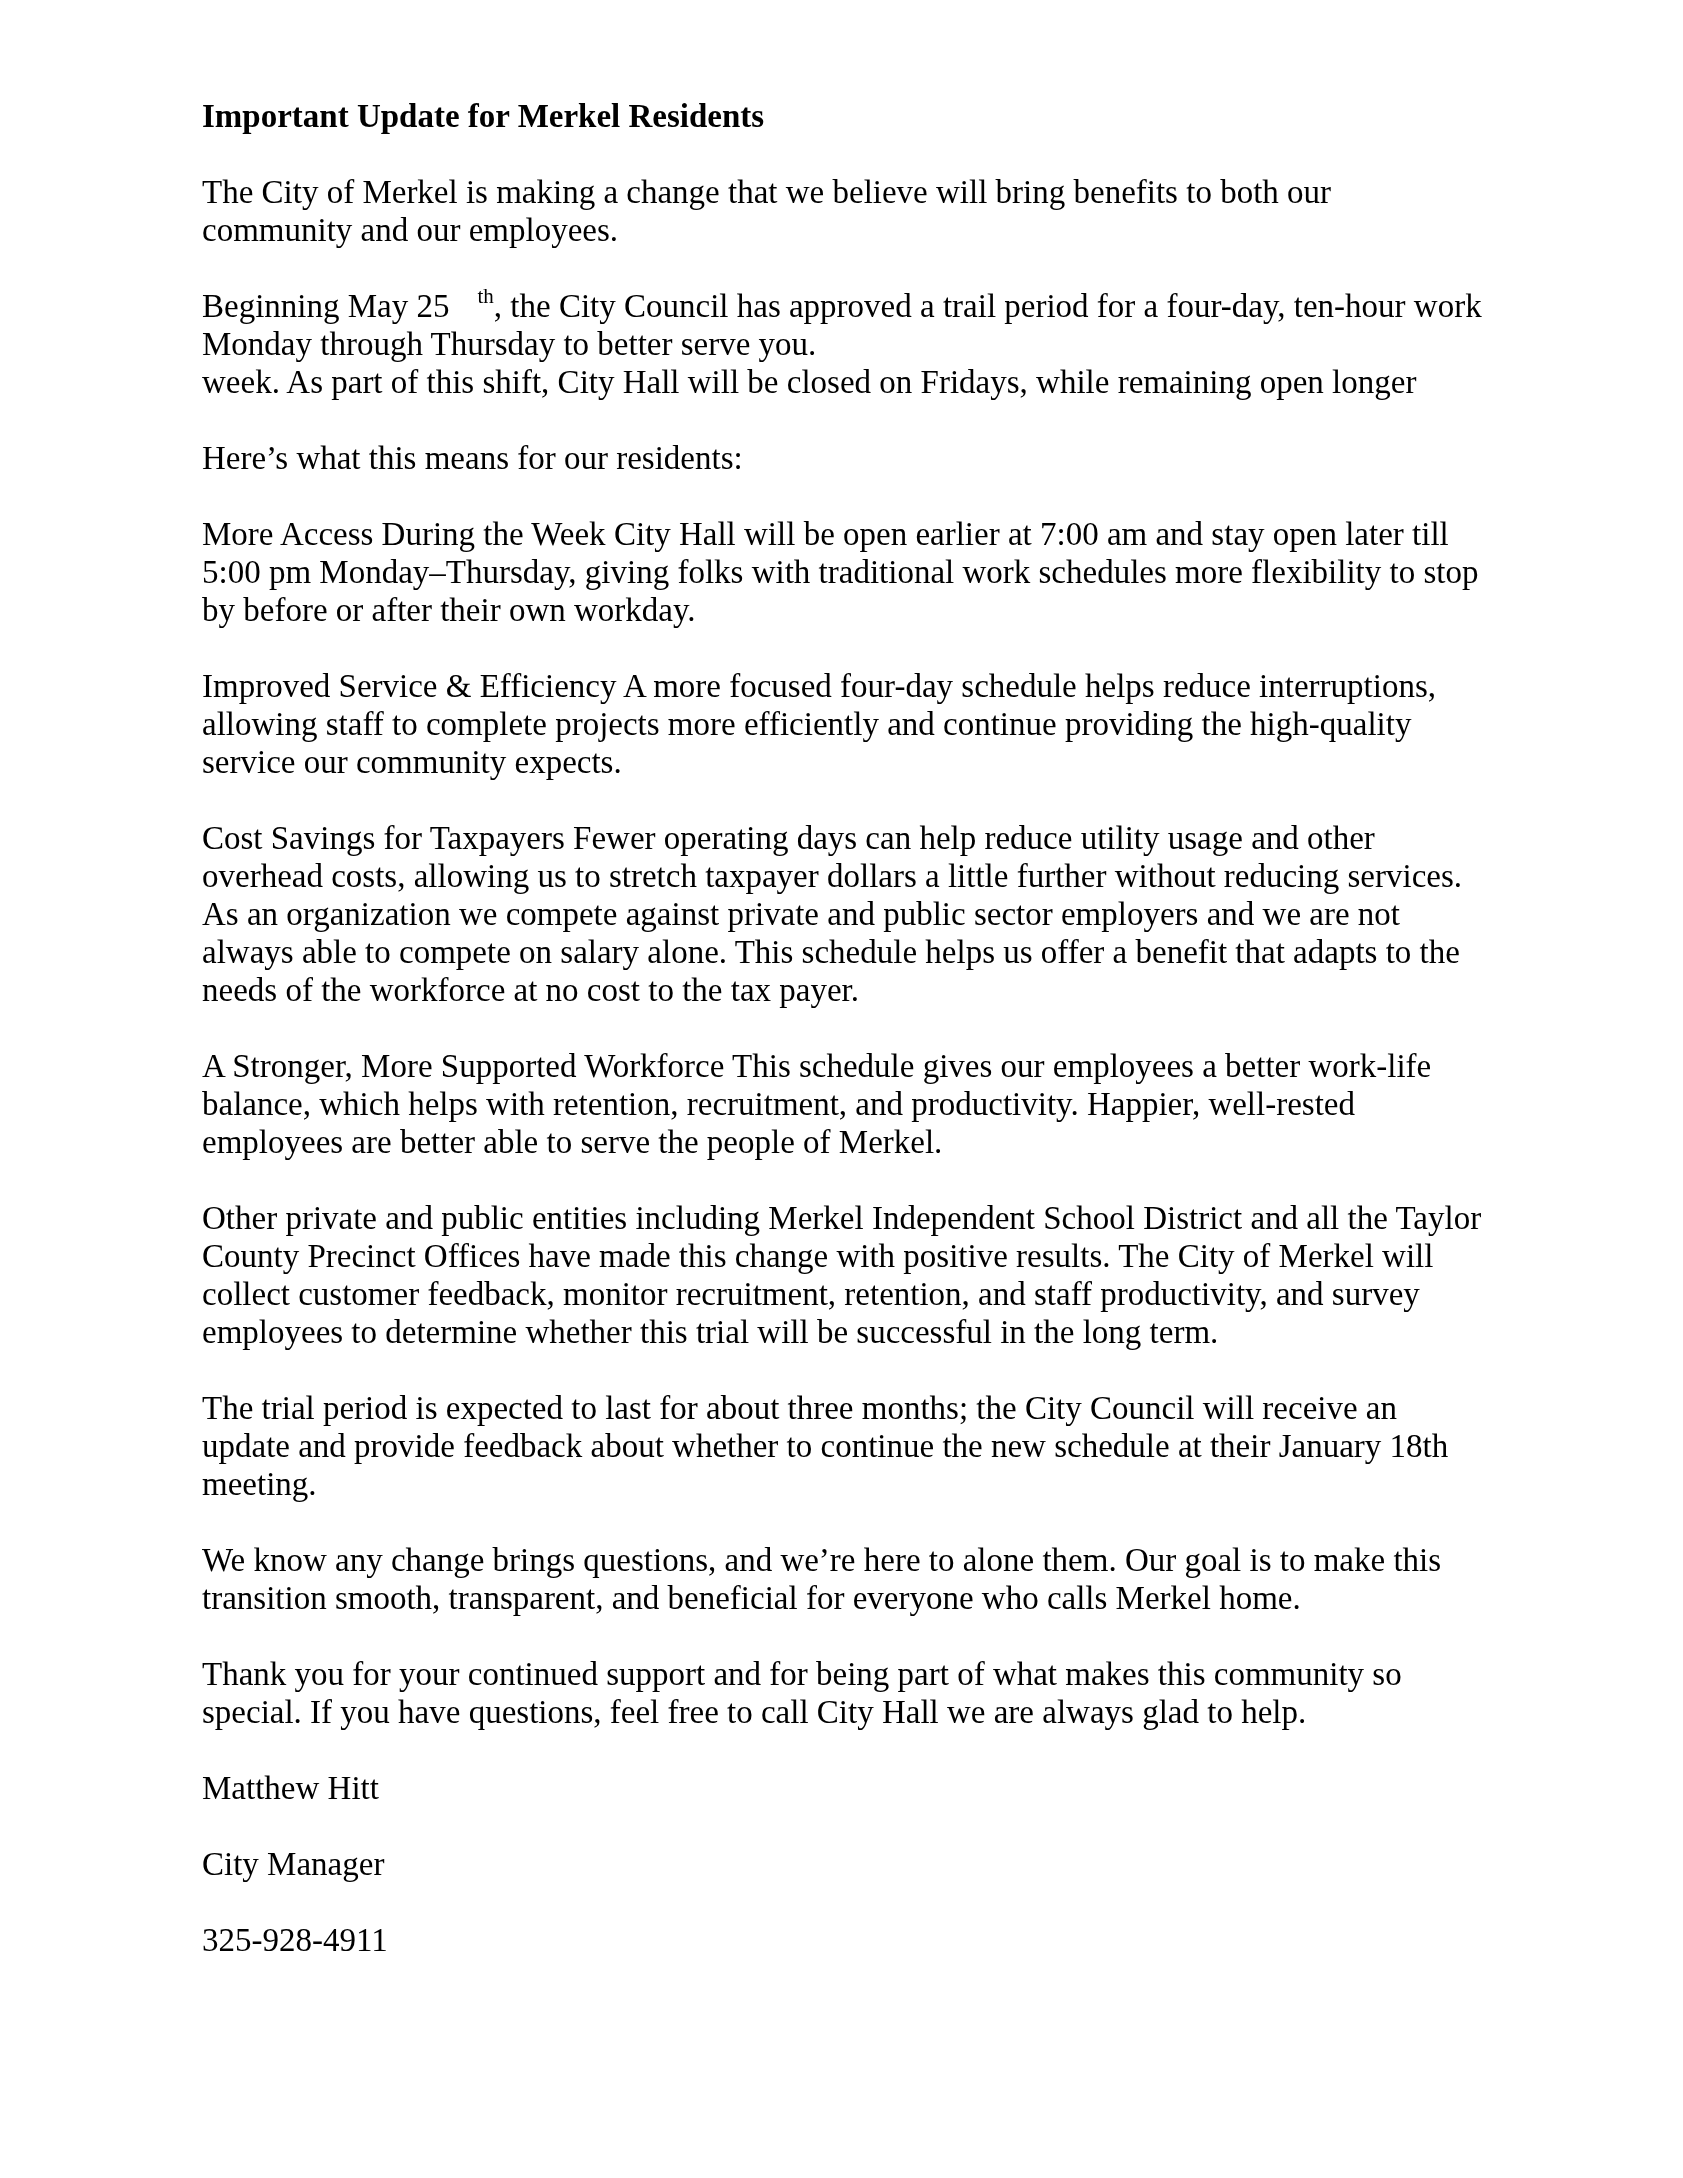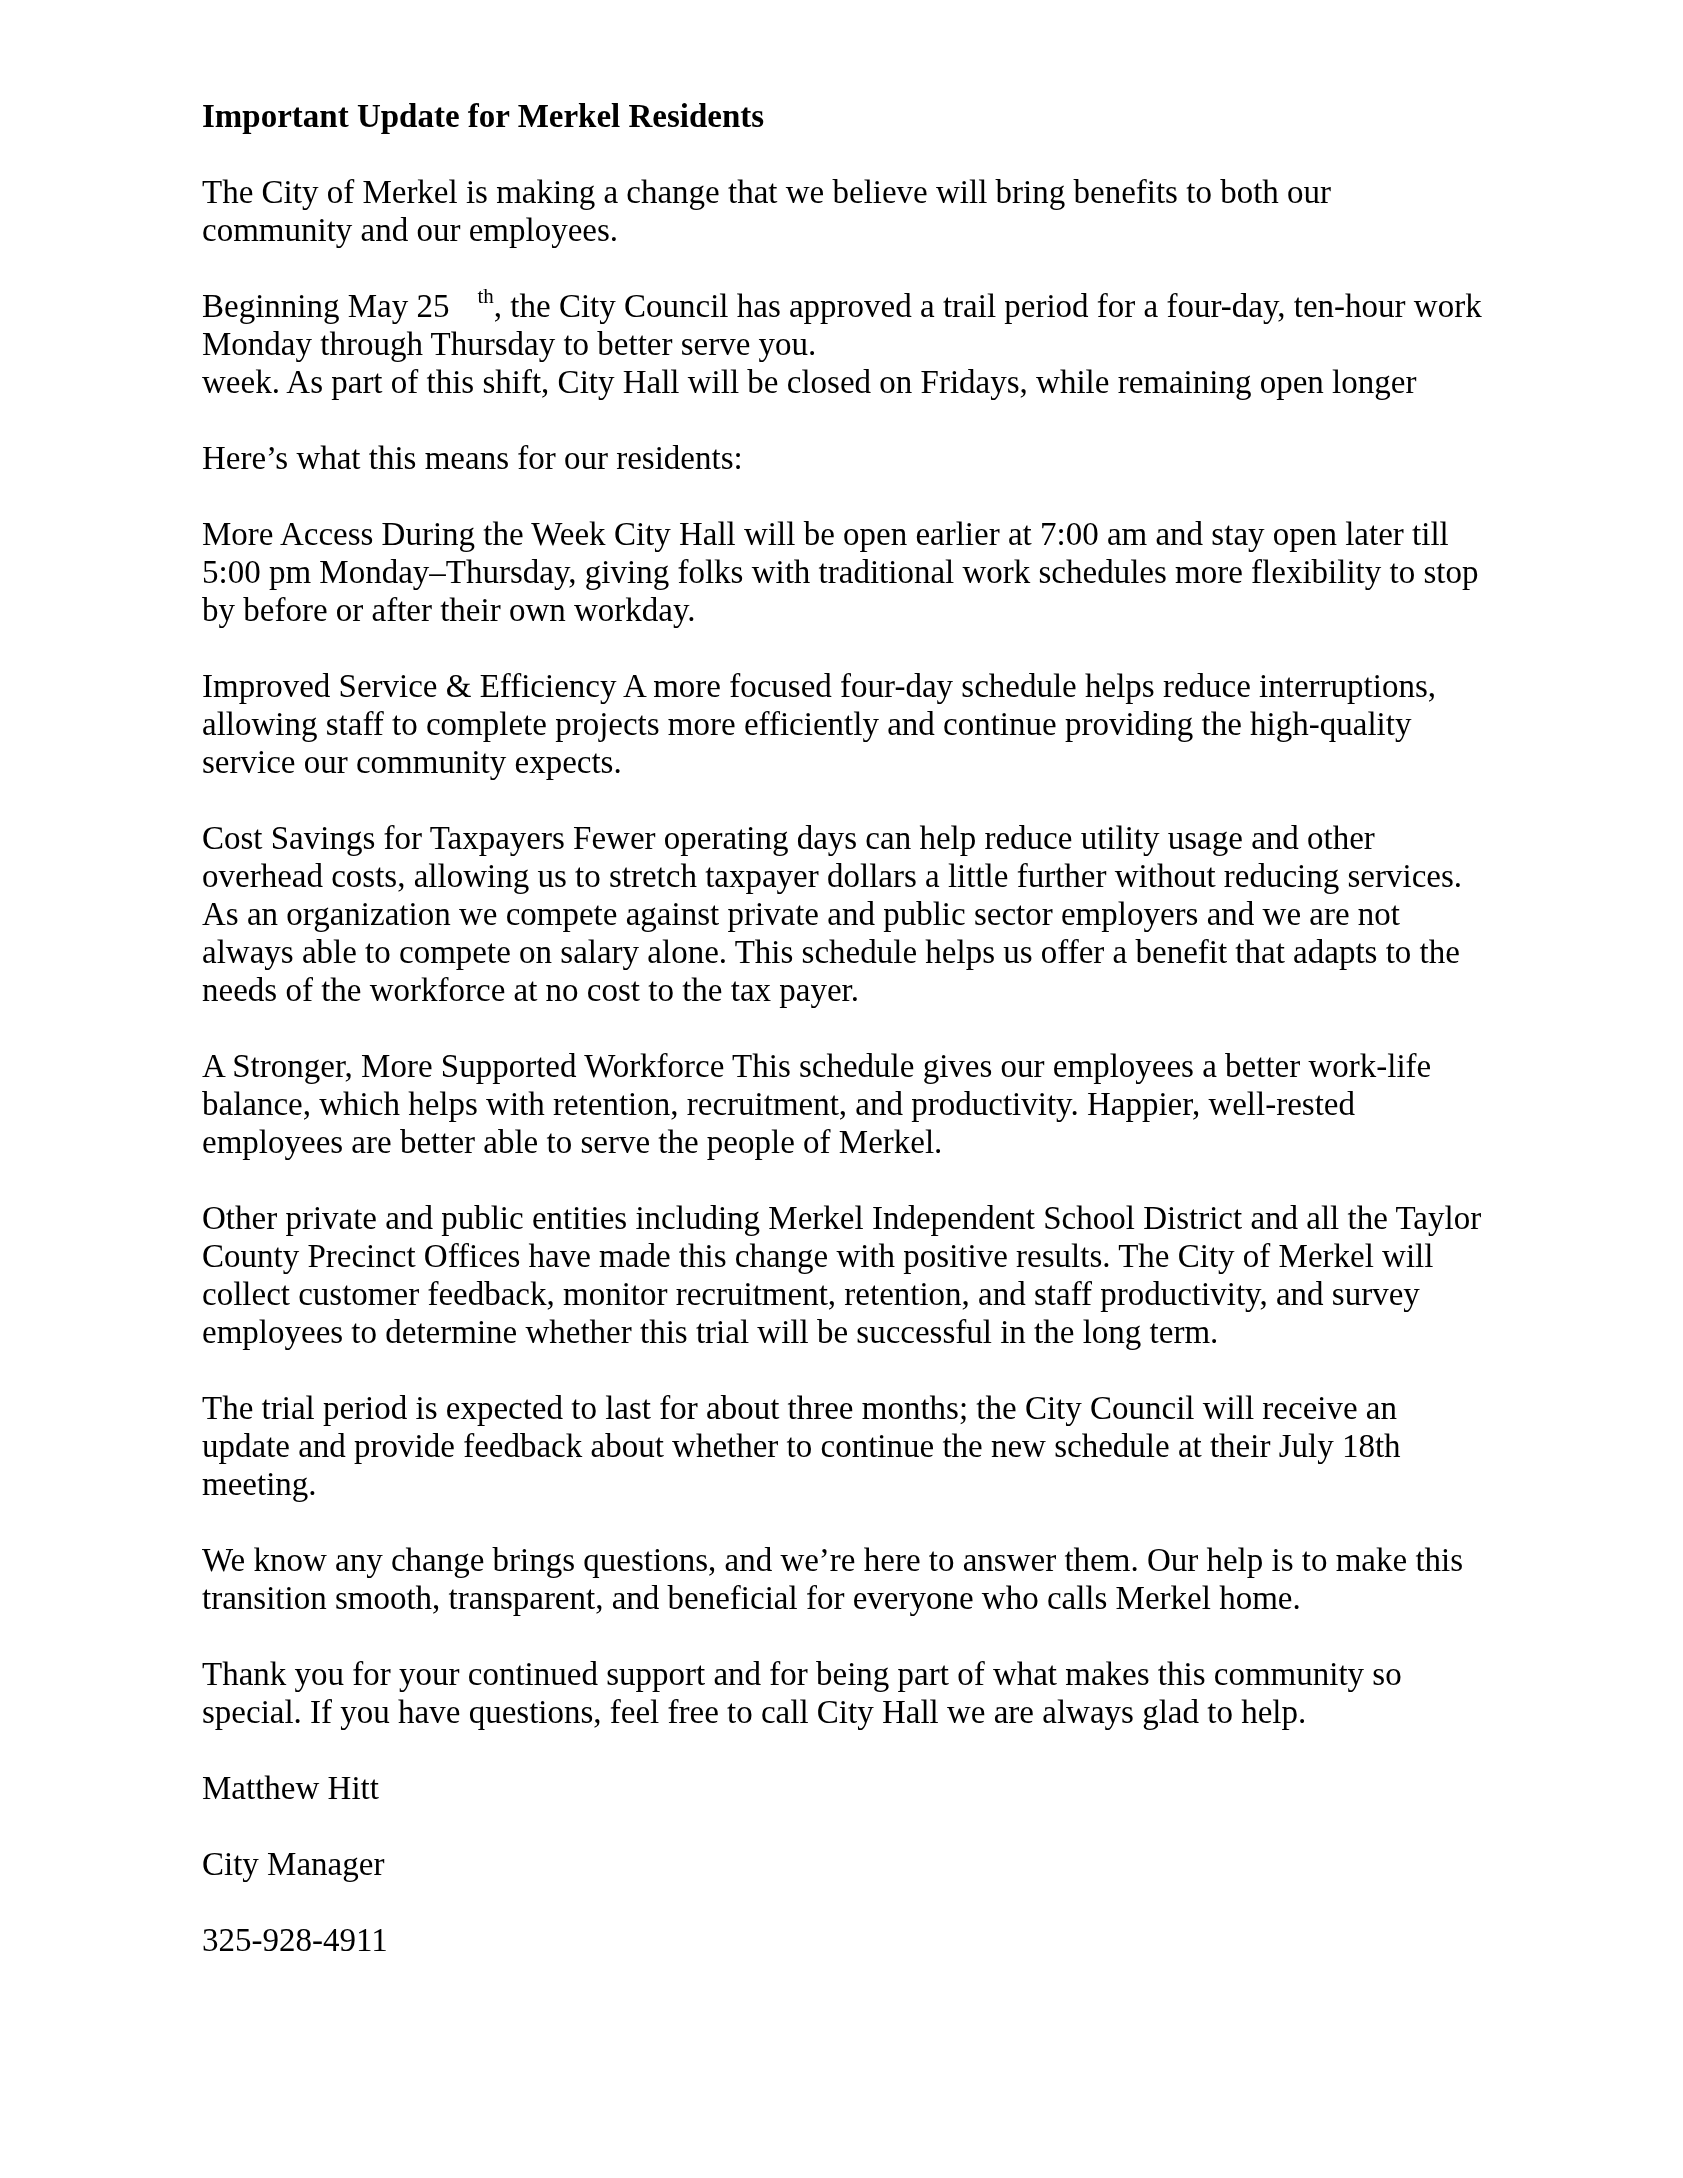--- a/index.html
+++ b/index.html
@@ -67,26 +67,26 @@
 
   <div class="para">
     <span class="line">Other private and public entities including Merkel Independent School District and all the Taylor</span>
     <span class="line">County Precinct Offices have made this change with positive results.  The City of Merkel will</span>
     <span class="line">collect customer feedback, monitor recruitment, retention, and staff productivity, and survey</span>
     <span class="line">employees to determine whether this trial will be successful in the long term.</span>
   </div>
 
   <div class="para">
     <span class="line">The trial period is expected to last for about three months; the City Council will receive an</span>
-    <span class="line">update and provide feedback about whether to continue the new schedule at their July 18th</span>
+    <span class="line">update and provide feedback about whether to continue the new schedule at their January 18th</span>
     <span class="line">meeting.</span>
   </div>
 
   <div class="para">
-    <span class="line">We know any change brings questions, and we’re here to answer them. Our help is to make this</span>
+    <span class="line">We know any change brings questions, and we’re here to alone them. Our goal is to make this</span>
     <span class="line">transition smooth, transparent, and beneficial for everyone who calls Merkel home.</span>
   </div>
 
   <div class="para">
     <span class="line">Thank you for your continued support and for being part of what makes this community so</span>
     <span class="line">special. If you have questions, feel free to call City Hall we are always glad to help.</span>
   </div>
 
   <div class="para">
     <span class="line">Matthew Hitt</span>

